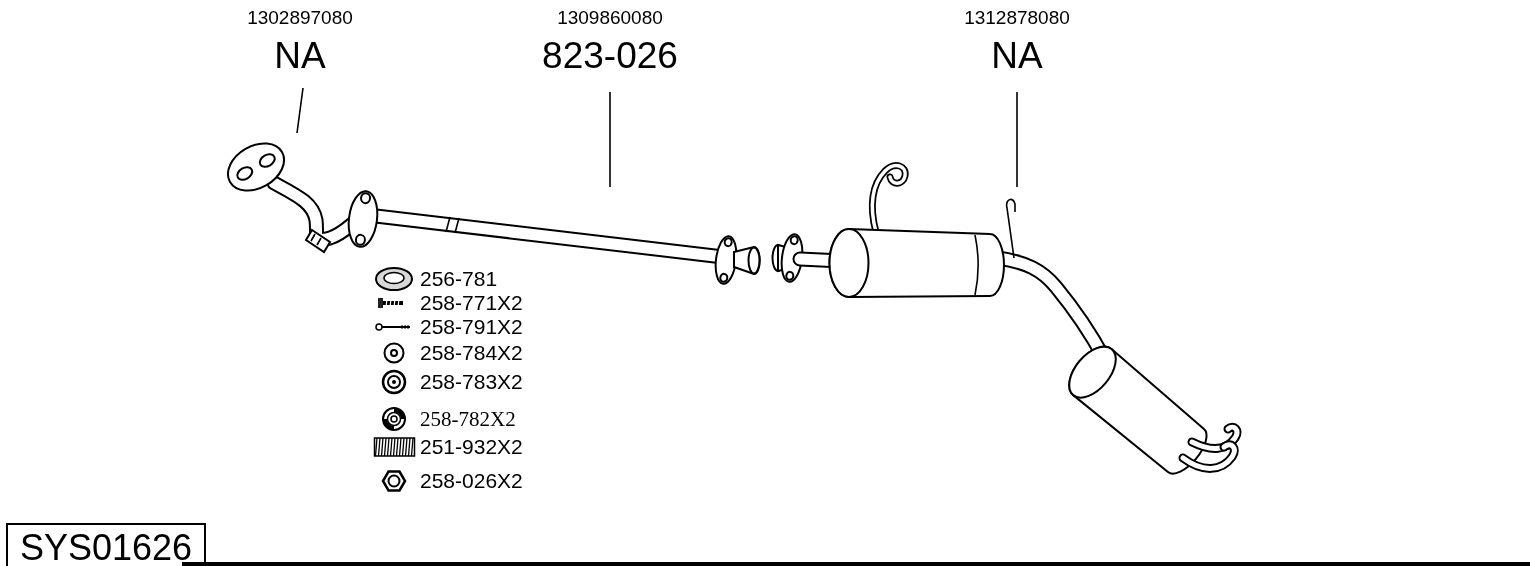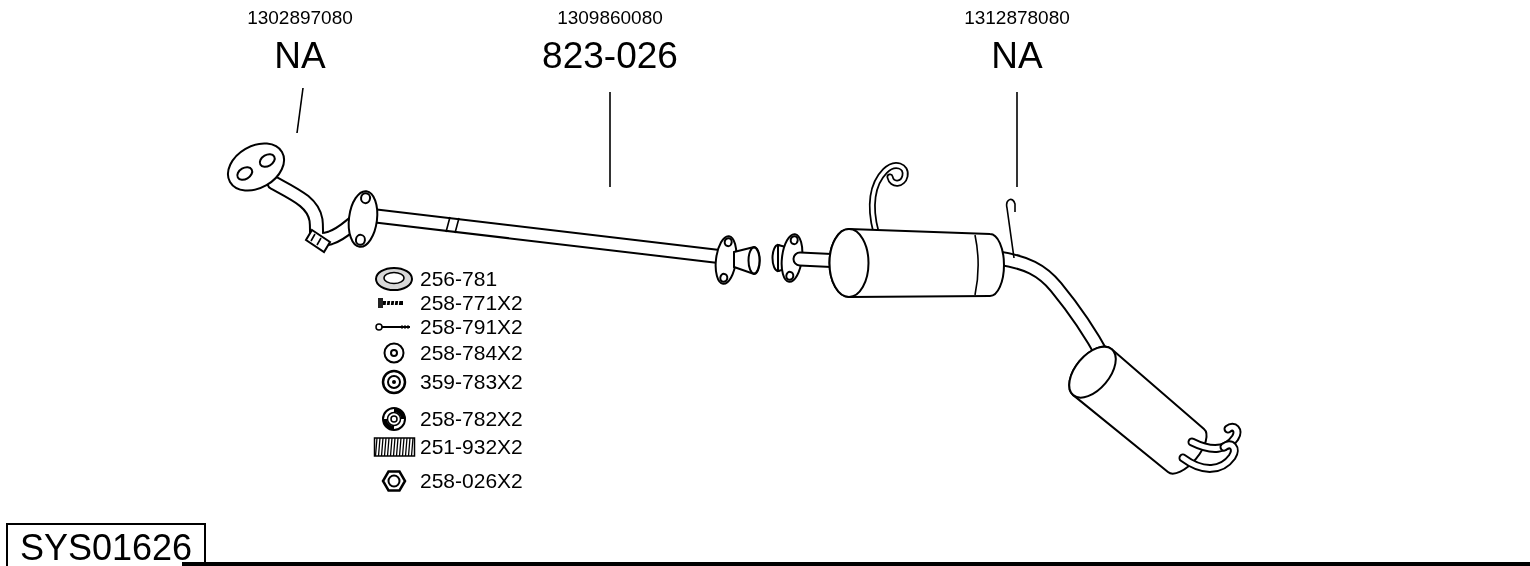--- a/index.html
+++ b/index.html
@@ -166,24 +166,24 @@
       </svg>
       <span class="num">258-784X2</span>
     </div>
 
     <div class="part-row" style="top:368px;">
       <svg class="icon-box" viewBox="0 0 48 28">
         <circle cx="22" cy="14" r="11" fill="#fff" stroke="#000" stroke-width="2.5"></circle>
         <circle cx="22" cy="14" r="6" fill="#fff" stroke="#000" stroke-width="2"></circle>
         <circle cx="22" cy="14" r="2" fill="#000"></circle>
       </svg>
-      <span class="num">359-783X2</span>
-    </div>
-
-    <div class="part-row" style="top:405px;">
+      <span class="num">258-783X2</span>
+    </div>
+
+    <div class="part-row" style="top:405px;font-family:Liberation Serif, serif;">
       <svg class="icon-box" viewBox="0 0 48 28">
         <circle cx="22" cy="14" r="11" fill="#fff" stroke="#000" stroke-width="2"></circle>
         <path d="M22 5 A9 9 0 0 1 31 14" stroke="#000" stroke-width="4" fill="none"></path>
         <path d="M22 23 A9 9 0 0 1 13 14" stroke="#000" stroke-width="4" fill="none"></path>
         <circle cx="22" cy="14" r="6.5" fill="#fff" stroke="#000" stroke-width="1.5"></circle>
         <circle cx="22" cy="14" r="3" fill="#fff" stroke="#000" stroke-width="1.5"></circle>
       </svg>
       <span class="num">258-782X2</span>
     </div>
 

